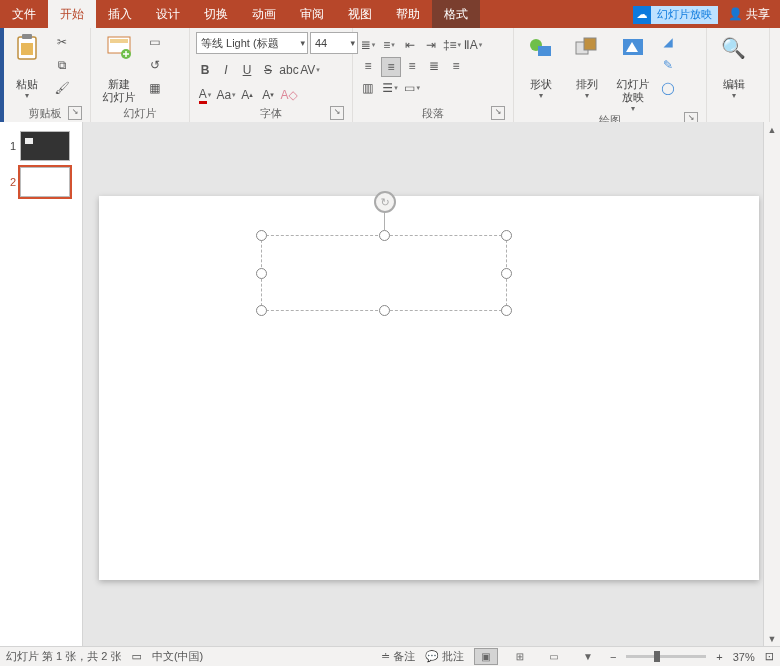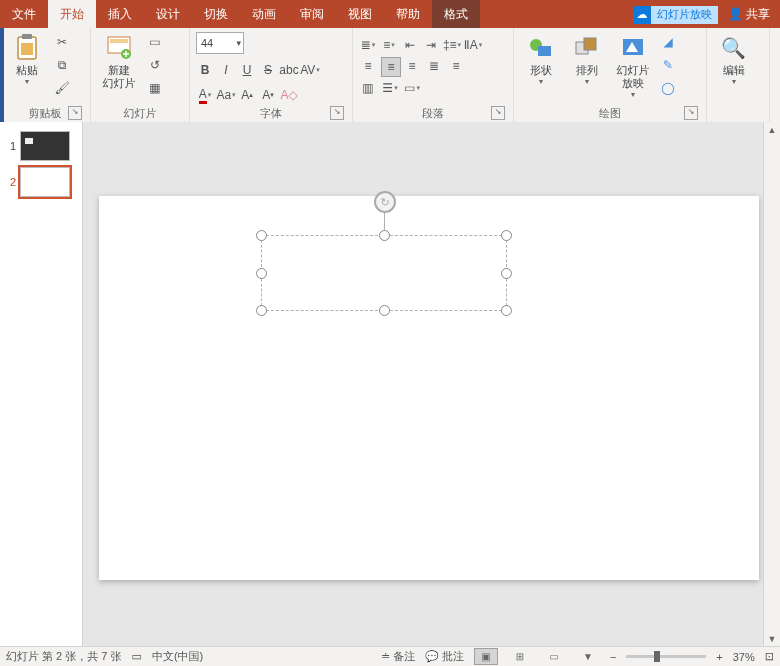--- a/index.html
+++ b/index.html
@@ -12,21 +12,21 @@
   .upload-pill .ic{width:18px;height:18px;background:#0d7add;display:flex;align-items:center;justify-content:center;font-size:11px;}
   .upload-pill .tx{background:#bde1ff;color:#0d7add;padding:0 6px;height:18px;display:flex;align-items:center;}
   .share-btn{color:#fff;display:flex;align-items:center;padding:0 10px;font-size:12px;}
   .ribbon{height:94px;background:#f3f2f1;border-bottom:1px solid #d4d4d4;display:flex;}
   .group{display:flex;flex-direction:column;border-right:1px solid #e1dfdd;padding:4px 6px 0 6px;position:relative;}
   .group-body{flex:1;display:flex;align-items:flex-start;gap:4px;}
   .group-label{height:18px;display:flex;align-items:center;justify-content:center;font-size:11px;color:#666;position:relative;}
   .group-launcher{position:absolute;right:2px;bottom:2px;width:12px;height:12px;border:1px solid #a0a0a0;font-size:8px;line-height:10px;text-align:center;color:#666;cursor:pointer;}
   .vbtn{display:flex;flex-direction:column;align-items:center;justify-content:flex-start;width:42px;padding-top:2px;cursor:pointer;}
   .vbtn .ic{width:28px;height:28px;display:flex;align-items:center;justify-content:center;font-size:20px;}
-  .vbtn .lb{font-size:11px;color:#444;text-align:center;line-height:13px;margin-top:2px;}
+  .vbtn .lb{font-size:11px;color:#444;text-align:center;line-height:13px;margin-top:16px;}
   .vbtn .dd{font-size:8px;color:#666;}
   .mini-col{display:flex;flex-direction:column;gap:3px;align-items:center;}
   .mini{width:18px;height:18px;display:flex;align-items:center;justify-content:center;font-size:12px;color:#555;cursor:pointer;border:1px solid transparent;}
   .font-row{display:flex;gap:2px;align-items:center;}
   .font-combo{height:20px;border:1px solid #ababab;background:#fff;font-size:11px;padding:0 14px 0 4px;position:relative;display:flex;align-items:center;cursor:pointer;}
   .font-combo::after{content:"▾";position:absolute;right:2px;font-size:9px;color:#555;}
   .font-row2{display:flex;gap:3px;align-items:center;margin-top:4px;}
   .ico{width:18px;height:18px;display:flex;align-items:center;justify-content:center;font-size:12px;color:#555;cursor:pointer;}
   .ico.dd::after{content:"▾";font-size:7px;margin-left:1px;color:#777;}
   .align-grid{display:grid;grid-template-columns:repeat(5,20px);grid-auto-rows:20px;gap:2px;}
@@ -149,20 +149,23 @@
       </div>
     </div>
     <div class="group-label">
         <span>幻灯片</span>
       </div>
   </div>
 
   <div class="group" style="width:150px;">
     <div class="group-body" style="flex-direction:column;gap:3px;">
       <div class="font-row">
+        <div class="font-combo" style="width:92px;">
+            <span>等线 Light (标题</span>
+          </div>
         <div class="font-combo" style="width:28px;">
             <span>44</span>
           </div>
       </div>
       <div class="font-row2">
         <div class="ico" style="font-weight:bold;">B</div>
         <div class="ico" style="font-style:italic;">I</div>
         <div class="ico" style="text-decoration:underline;">U</div>
         <div class="ico">
             <span style="text-decoration:line-through;">S</span>
@@ -318,21 +321,21 @@
     <div class="vscroll">
       <div class="btn">▲</div>
       <div style="position:absolute;bottom:0;width:100%;">
         <div class="btn">▼</div>
       </div>
     </div>
   </div>
 </div>
 
 <div class="statusbar">
-  <span>幻灯片 第 2 张，共 7 张</span>
+  <span>幻灯片 第 1 张，共 2 张</span>
   <span class="sb-item">
       <span>▭</span>
     </span>
   <span>中文(中国)</span>
   <span class="sp"></span>
   <span class="sb-item">
       <span>≐</span>
       <span>备注</span>
     </span>
   <span class="sb-item">

